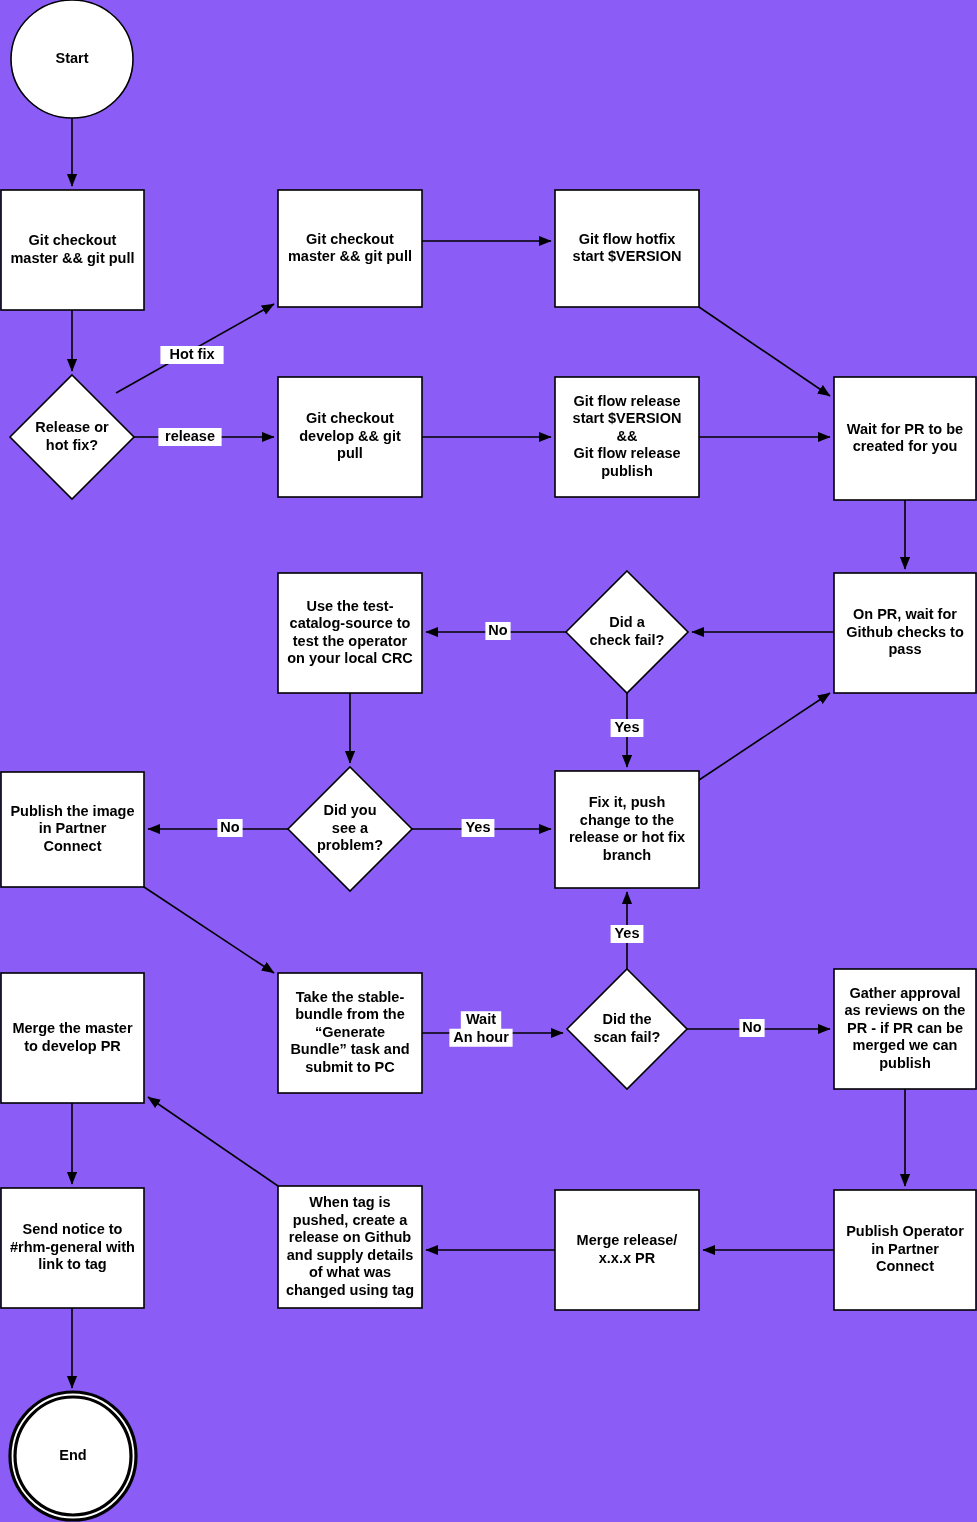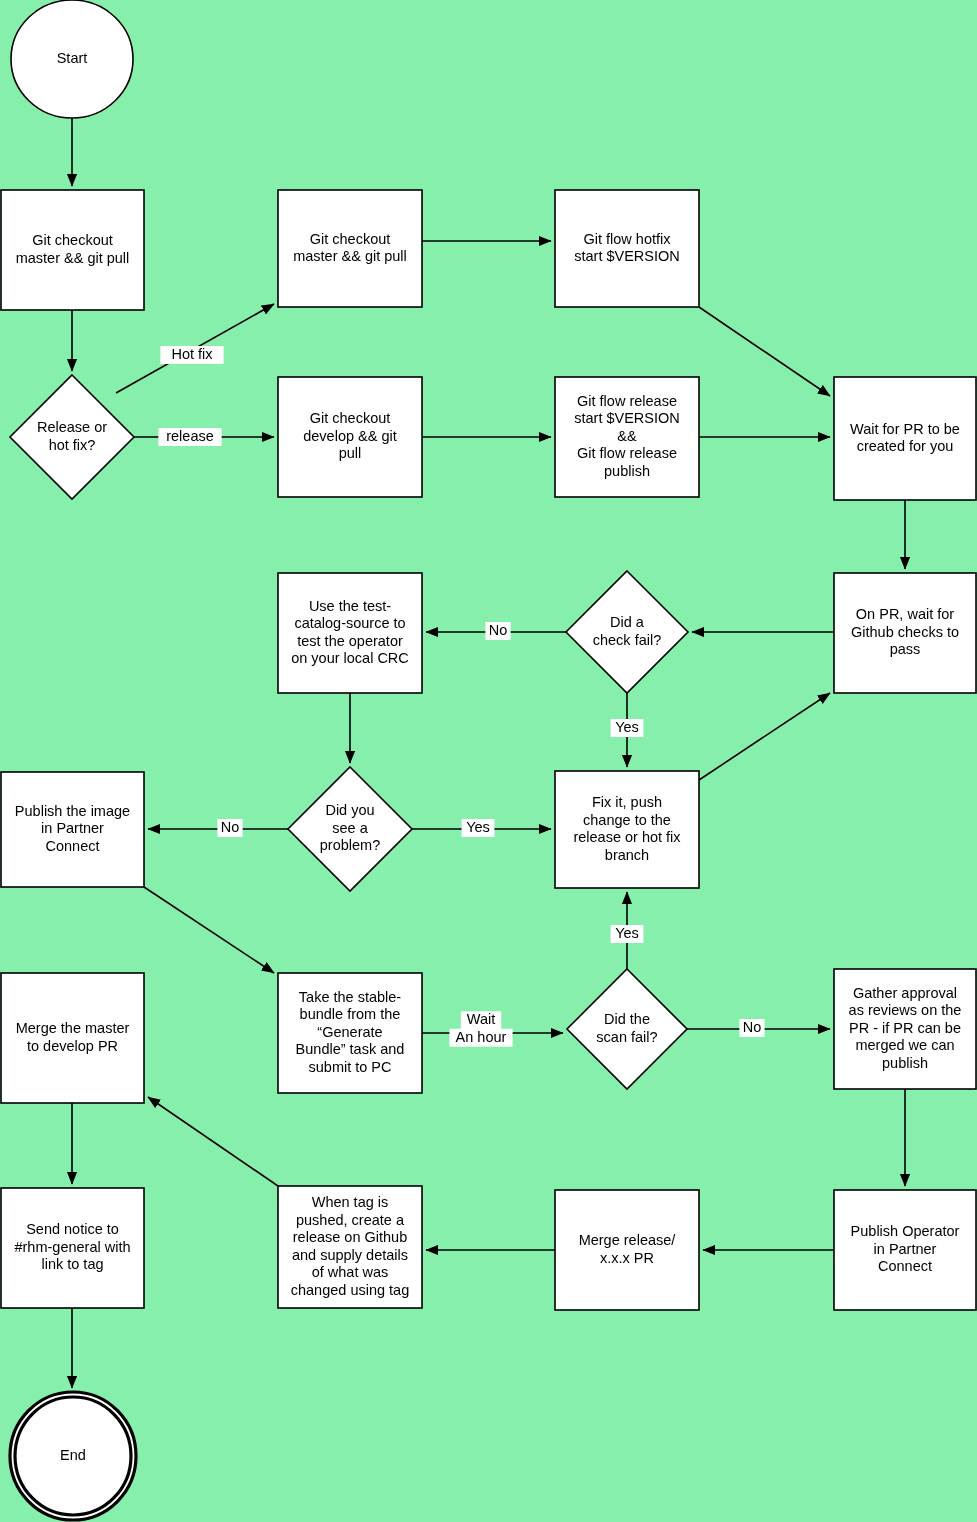--- a/index.html
+++ b/index.html
@@ -4,22 +4,23 @@
 <style>
   html, body {
     margin: 0;
     padding: 0;
     background: #ffffff;
   }
   #canvas-wrap {
     position: relative;
     width: 977px;
     height: 1522px;
-    background: #86efac;
+    background: #8b5cf6;
     overflow: hidden;
+    font-weight: bold;
   }
   svg#flow {
     display: block;
     width: 977px;
     height: 1522px;
     font-family: "Liberation Sans", sans-serif;
   }
   .node-shape {
     fill: #ffffff;
     stroke: #000000;

